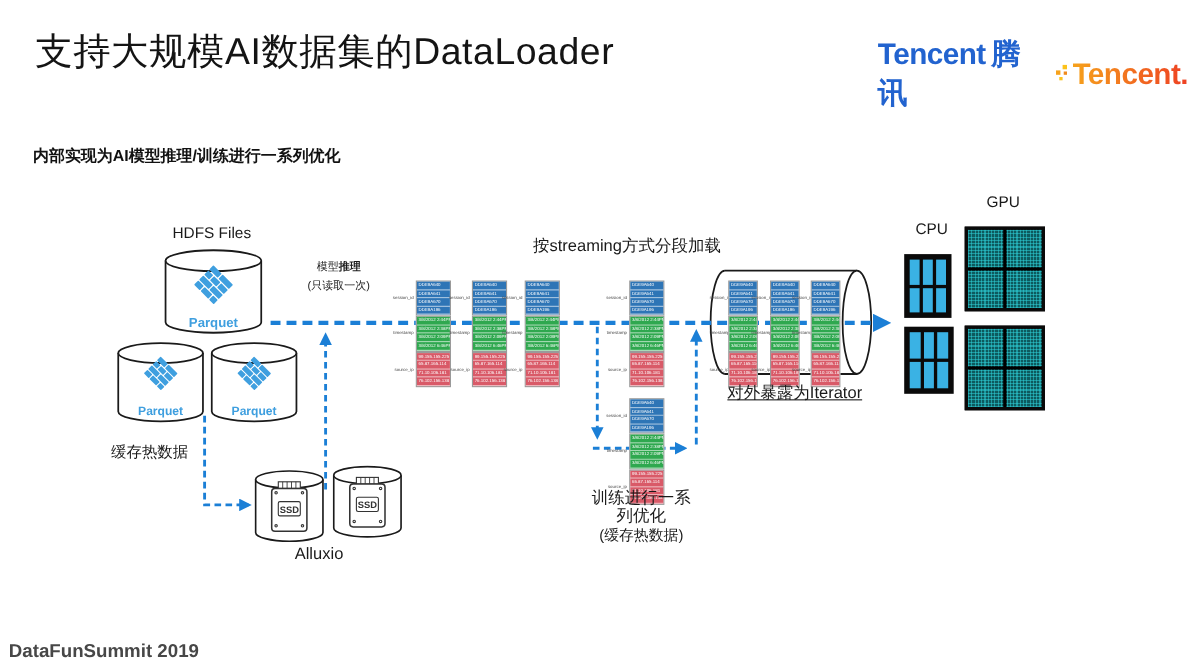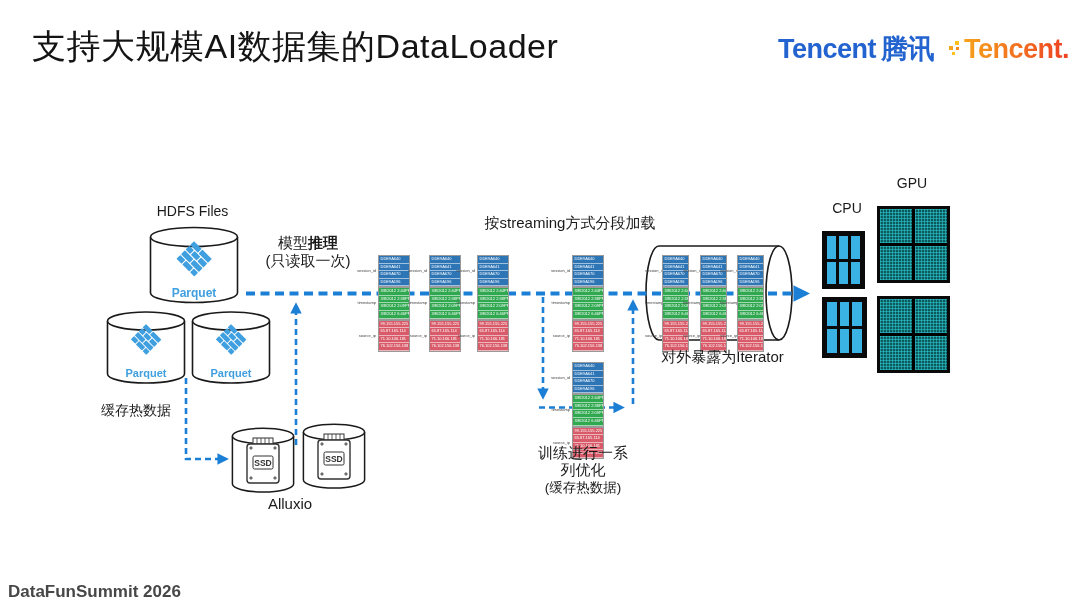--- a/index.html
+++ b/index.html
@@ -3,21 +3,21 @@
 <meta charset="utf-8">
 <style>
   html,body{margin:0;padding:0;}
   body{width:1080px;height:608px;background:#fff;font-family:"Liberation Sans","DejaVu Sans",sans-serif;overflow:hidden;}
   .slide{position:relative;width:1080px;height:608px;background:#fff;}
   .abs{position:absolute;}
   .page-title{left:32px;top:24px;font-size:34px;font-weight:500;color:#141414;letter-spacing:0.5px;z-index:4;}
   .subtitle{left:30px;top:132px;font-size:14.5px;font-weight:700;color:#111;z-index:4;}
   .footer{left:8px;top:582px;font-size:17px;font-weight:700;color:#474747;z-index:4;}
   .logo-row{left:778px;top:31px;display:flex;align-items:center;gap:14px;z-index:4;}
-  .logo-tencent{font-size:27px;font-weight:700;color:var(--tencent,#2263cf);letter-spacing:-0.5px;}
+  .logo-tencent{font-size:27px;font-weight:700;color:var(--tencent,#2263cf);letter-spacing:-0.5px;margin-left:20px;}
   .logo-tencent .cn{margin-left:5px;}
   .logo-datafun{display:flex;align-items:center;gap:2px;}
   .df-text{font-size:27px;font-weight:700;color:#f08a1d;letter-spacing:-0.5px;}
   @supports ((-webkit-background-clip:text) or (background-clip:text)){
     .df-text{background:linear-gradient(90deg,var(--datafun_a,#f6a21c),var(--datafun_b,#ee4023));-webkit-background-clip:text;background-clip:text;color:transparent;}
   }
   .lbl{z-index:4;color:#1a1a1a;text-align:center;}
   svg.cyl{position:absolute;z-index:2;}
   #overlay{position:absolute;left:0;top:0;z-index:1;}
   
@@ -47,21 +47,22 @@
     <div class="logo-datafun">
       <svg width="14" height="18" viewBox="0 0 14 18">
           <rect x="7" y="1" width="4" height="4" fill="#fcc21b"></rect>
           <rect x="1" y="6" width="4" height="4" fill="#f6a21c"></rect>
           <rect x="8" y="7" width="3" height="3" fill="#f08a1d"></rect>
           <rect x="4" y="12" width="3" height="3" fill="#fcc21b"></rect>
         </svg>
       <span class="df-text">Tencent.</span>
     </div>
   </div>
-  <div class="abs footer">DataFunSummit 2026</div>
+  <div class="abs subtitle">内部实现为AI模型推理/训练进行一系列优化</div>
+  <div class="abs footer">DataFunSummit 2019</div>
 
   <svg id="overlay" width="1080" height="608" viewBox="0 0 1080 608">
     <defs>
       <marker id="arr" viewBox="0 0 10 10" refX="7.5" refY="5" markerWidth="4.4" markerHeight="4.4" orient="auto">
         <path d="M0,0 L10,5 L0,10 z" style="fill:var(--arrow,#1b7fd6)"></path>
       </marker>
       <g id="parquet-logo">
         <g transform="rotate(45 20 20)" style="fill:var(--parquet,#3f9fdf)">
           <rect x="6" y="6" width="12" height="6" rx="0.8"></rect>
             <rect x="19.2" y="6" width="14.8" height="6" rx="0.8"></rect>
@@ -140,32 +141,32 @@
       <rect x="22" y="29" width="20" height="13" rx="1.5" stroke-width="1"></rect>
       <circle cx="20" cy="21" r="1.1"></circle>
         <circle cx="44" cy="21" r="1.1"></circle>
         <circle cx="20" cy="51" r="1.1"></circle>
         <circle cx="44" cy="51" r="1.1"></circle>
     </g>
     <text x="32" y="39" text-anchor="middle" font-size="8.5" font-weight="bold" fill="#333">SSD</text>
   </svg>
 
   <div class="abs lbl" style="left:140px;top:203px;width:105px;font-size:14px;">HDFS Files</div>
-  <div class="abs lbl" style="left:256px;top:234px;width:104px;font-size:15px;line-height:17.5px;">
+  <div class="abs lbl" style="left:256px;top:234px;width:104px;font-size:10px;line-height:17.5px;">
     <span>模型</span><b>推理</b><br>
     <span>(只读取一次)</span>
   </div>
   <div class="abs lbl" style="left:101px;top:402px;font-size:14px;">缓存热数据</div>
   <div class="abs lbl" style="left:252px;top:495px;width:76px;font-size:15px;">Alluxio</div>
   <div class="abs lbl" style="left:455px;top:214px;width:230px;font-size:15px;">按streaming方式分段加载</div>
   <div class="abs lbl" style="left:533px;top:444px;width:100px;font-size:15px;line-height:17px;">
     <span>训练进行一系列优化</span><br>
     <span style="font-size:13.5px">(缓存热数据)</span>
   </div>
-  <div class="abs lbl" style="left:650px;top:348px;width:145px;font-size:15px;">对外暴露为Iterator</div>
+  <div class="abs lbl" style="left:650px;top:348px;width:145px;font-size:15px;text-decoration:underline;">对外暴露为Iterator</div>
   <div class="abs lbl" style="left:829px;top:200px;width:36px;font-size:14px;">CPU</div>
   <div class="abs lbl" style="left:891px;top:175px;width:42px;font-size:14px;">GPU</div>
 
   <div class="stack" style="left:352px;top:255px;">
       <div class="fgroup">
         <span class="flabel">session_id</span>
         <div class="cells">
           <div class="cell" style="background: rgb(46, 117, 182);">DDE9A640</div>
           <div class="cell" style="background: rgb(46, 117, 182);">DDE9A641</div>
           <div class="cell" style="background: rgb(46, 117, 182);">DDE9A670</div>

